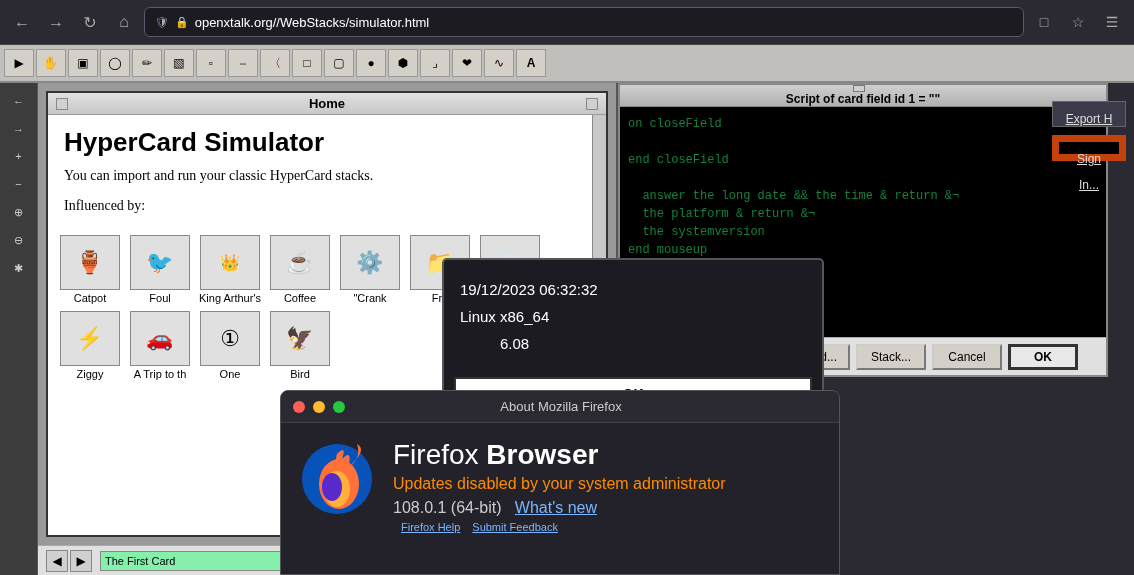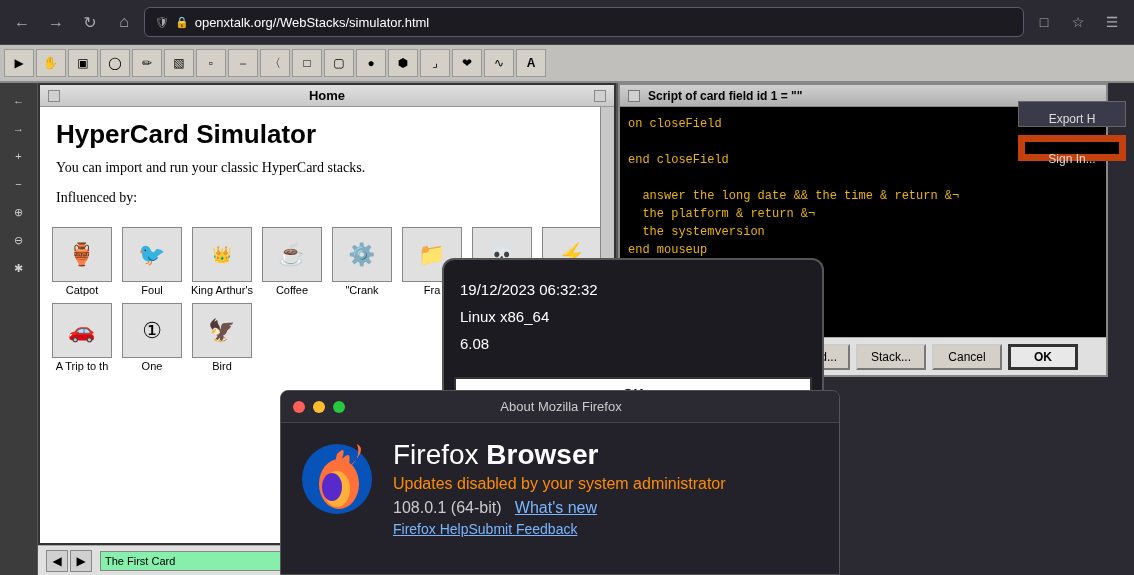--- a/index.html
+++ b/index.html
@@ -147,21 +147,21 @@
       border-right: 2px solid #555;
       display: flex;
       flex-direction: column;
       overflow: hidden;
       position: relative;
     }
 
     .hypercard-window {
       background: #ffffff;
       border: 2px solid #333;
-      margin: 0;
+      margin: 8px;
       flex: 1;
       overflow: hidden;
       position: relative;
     }
 
     .hypercard-titlebar {
       background: linear-gradient(to bottom, #e0e0e0, #c8c8c8);
       height: 22px;
       display: flex;
       align-items: center;
@@ -300,33 +300,34 @@
       background: linear-gradient(to bottom, #d0d0d0, #b0b0b0);
       height: 22px;
       display: flex;
       align-items: center;
       padding: 0 8px;
       font-size: 12px;
       font-weight: bold;
       font-family: Arial, sans-serif;
       color: #000;
       border-bottom: 1px solid #888;
+      flex-direction: column;
     }
 
     .script-titlebar .title-icon {
       width: 12px;
       height: 12px;
       background: #d0d0d0;
       border: 1px solid #777;
       margin-right: 8px;
     }
 
     .script-content {
       background: #000;
-      color: #eab308;
+      color: #15803d;
       font-family: 'Courier New', monospace;
       font-size: 12px;
       padding: 8px;
       height: 230px;
       overflow: hidden;
       line-height: 1.5;
     }
 
     .script-buttons {
       background: #e0e0e0;
@@ -348,29 +349,30 @@
       font-family: Arial, sans-serif;
     }
 
     .script-btn.ok-btn {
       background: #e8e8e8;
       font-weight: bold;
       border: 3px solid #333;
     }
 
     .panel-btn {
-      width: 108px;
+      width: 74px;
       height: 26px;
       background: #555;
       border: 1px solid #777;
       color: #eee;
       font-size: 11px;
       cursor: pointer;
       text-align: center;
       line-height: 26px;
+      text-decoration: underline;
     }
 
     
     .datetime-dialog {
       position: absolute;
       top: 255px;
       left: 440px;
       width: 380px;
       background: #2b2a33;
       border: 2px solid #666;
@@ -478,24 +480,25 @@
 
     .firefox-update .warn { color: #ff8c00; }
 
     .firefox-version {
       font-size: 16px;
       color: #ccc;
       margin-bottom: 4px;
     }
 
     .firefox-links {
-      font-size: 14px;
+      font-size: 11px;
       color: #aaa;
       display: flex;
-      gap: 0;
+      gap: 12px;
+      margin-left: 8px;
     }
 
     .firefox-link {
       color: #7ab6ff;
       text-decoration: underline;
       cursor: pointer;
     }
 
     
     .hypercard-scroll {
@@ -702,25 +705,25 @@
 
       <div style="position:absolute; bottom:8px; left:4px; display:flex; align-items:center; gap:6px;">
         <span style="color:#aaa; font-size:12px;">▶</span>
         <span style="color:#ccc; font-size:13px; font-family:Arial;">Scripting</span>
       </div>
 
     </div>
   </div>
 </div>
 
-<div class="datetime-dialog" style="position:absolute; top:258px; left:442px; width:382px; background:#1c1b22; border:2px solid #555; z-index:15; border-radius:12px;">
+<div class="datetime-dialog" style="position:absolute; top:258px; left:442px; width:382px; background:#1c1b22; border:2px solid #555; z-index:15; border-radius:5px;">
   <div class="datetime-content">
     <div style="color:#fff; font-size:15px; font-family:Arial;">19/12/2023 06:32:32</div>
     <div style="color:#fff; font-size:15px; font-family:Arial;">Linux x86_64</div>
-    <div style="color:#fff; font-size:15px; font-family:Arial;">6.08</div>
+    <div style="color:#fff; font-size:15px; font-family:Arial;margin-left:40px;">6.08</div>
   </div>
   <button class="datetime-ok" style="display:block; width:calc(100% - 20px); margin:4px 10px 10px; height:34px; background:#fff; border:2px solid #333; font-size:14px; font-weight:bold; cursor:pointer;">OK</button>
 </div>
 
 <div class="about-firefox">
   <div class="firefox-titlebar">
     <div class="firefox-controls">
       <div class="ff-ctrl ff-close"></div>
       <div class="ff-ctrl ff-min"></div>
       <div class="ff-ctrl ff-max"></div>

